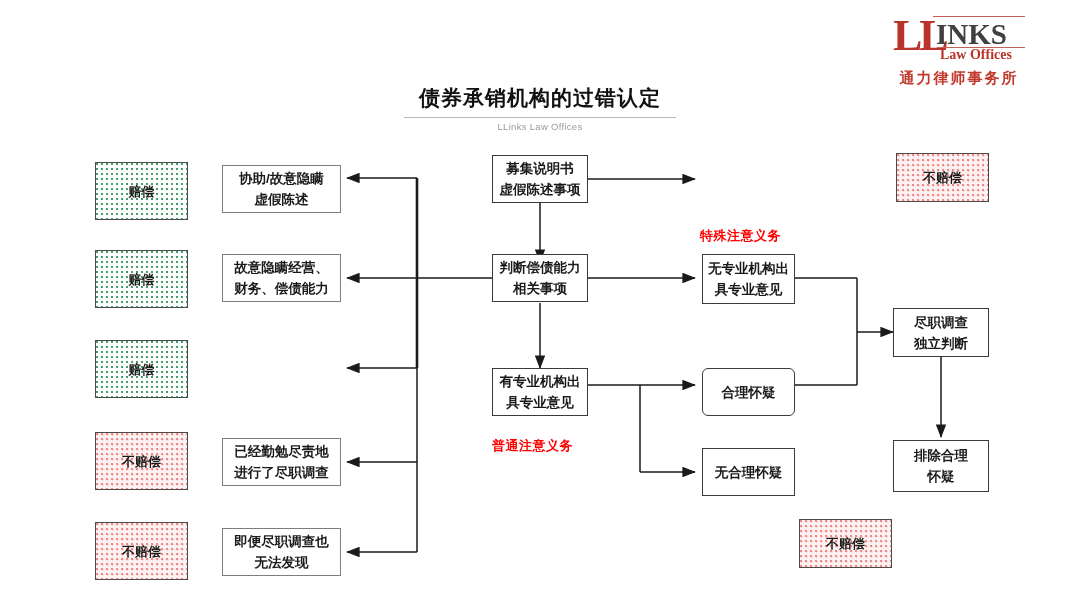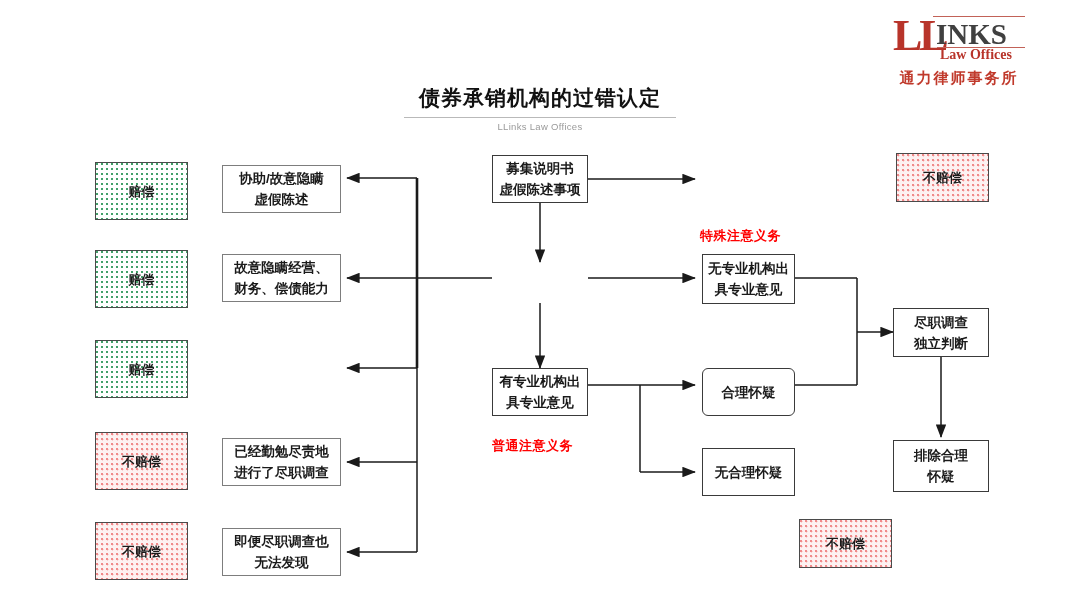--- a/index.html
+++ b/index.html
@@ -181,20 +181,24 @@
   </div>
   <div class="node" style="left:222px;top:528px;width:119px;height:48px;">
     <span class="lbl">即便尽职调查也
 无法发现</span>
   </div>
 
   <div class="node dark" style="left:492px;top:155px;width:96px;height:48px;">
     <span class="lbl">募集说明书
 虚假陈述事项</span>
   </div>
+  <div class="node dark" style="left:492px;top:254px;width:96px;height:48px;">
+    <span class="lbl">判断偿债能力
+相关事项</span>
+  </div>
   <div class="node dark" style="left:492px;top:368px;width:96px;height:48px;">
     <span class="lbl">有专业机构出
 具专业意见</span>
   </div>
 
   <div class="node dark" style="left:702px;top:254px;width:93px;height:50px;">
     <span class="lbl">无专业机构出
 具专业意见</span>
   </div>
   <div class="node dark" style="left:702px;top:368px;width:93px;height:48px;border-radius:6px;">

